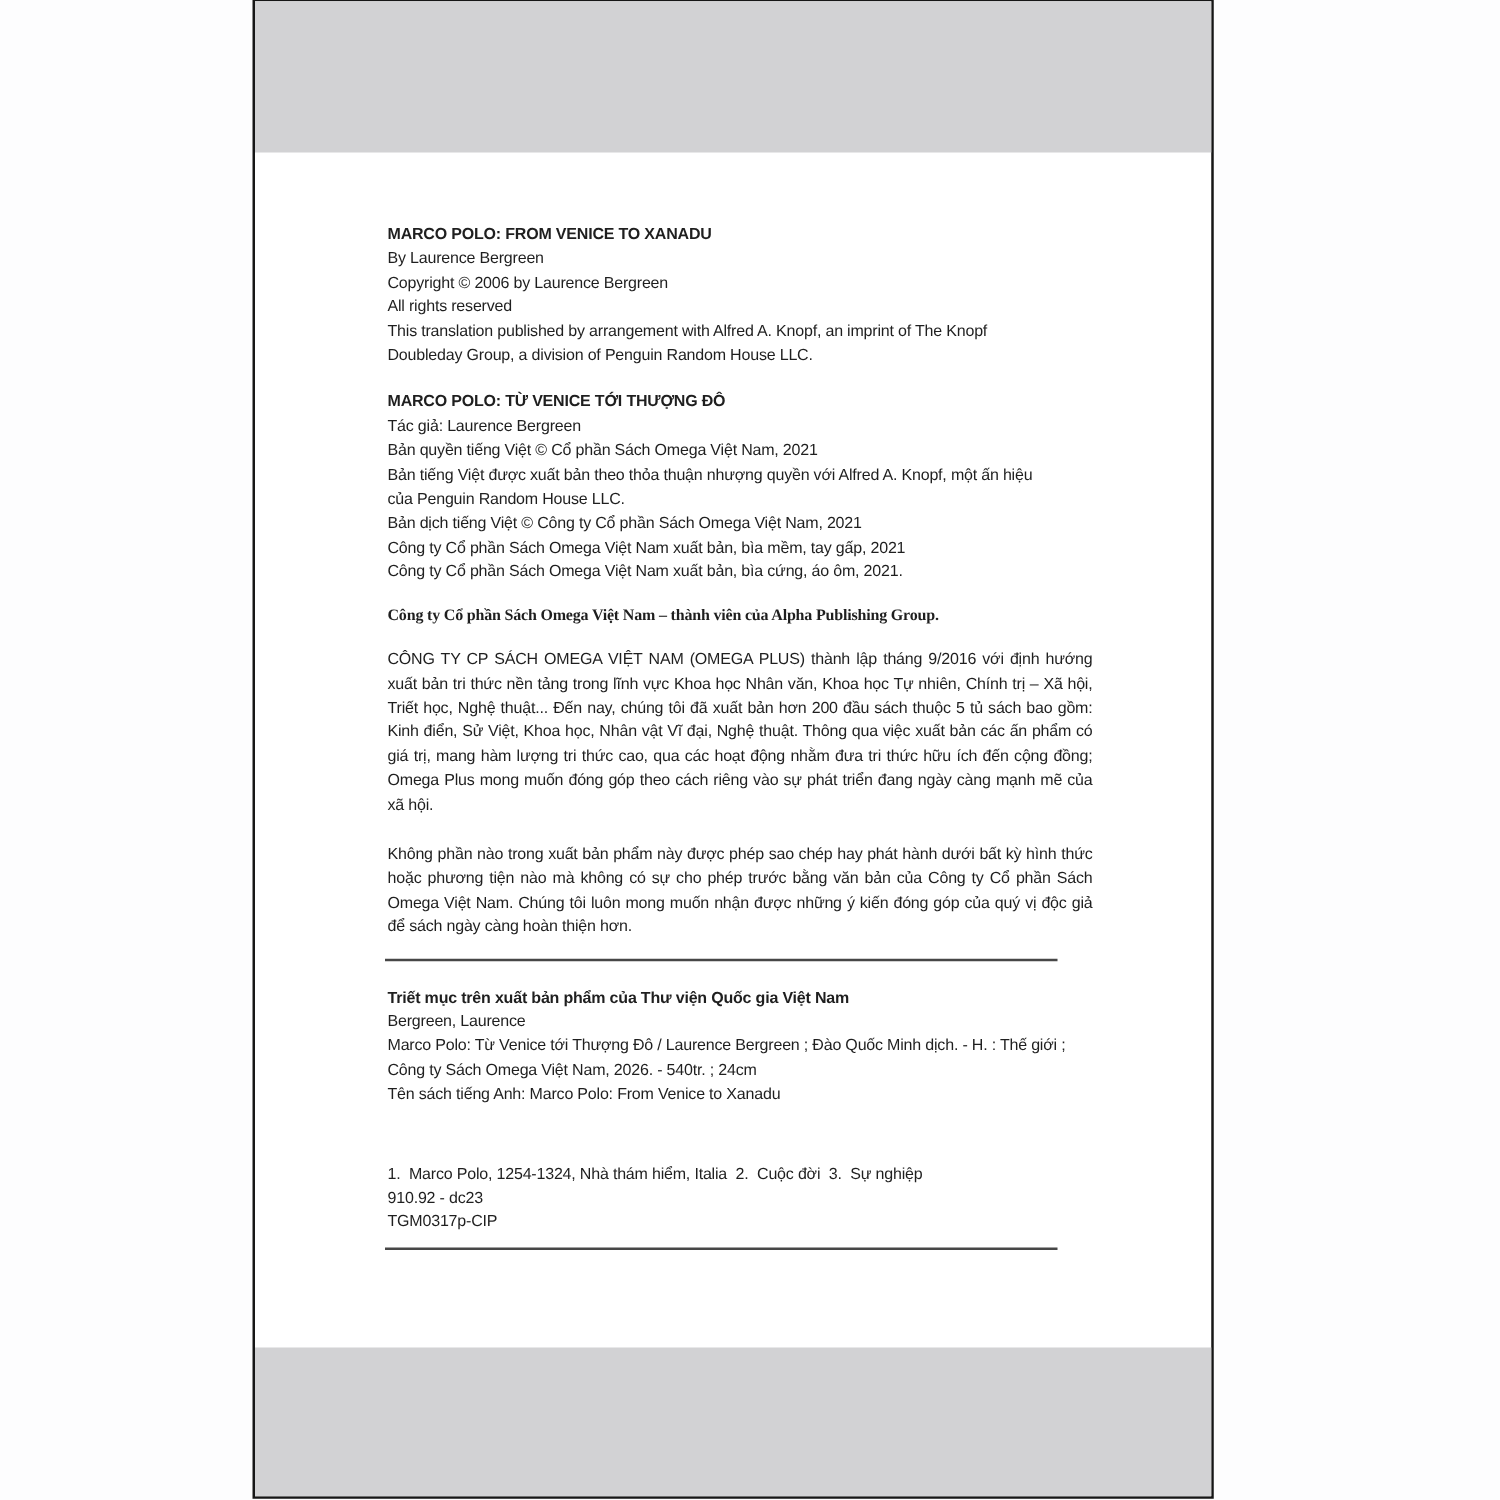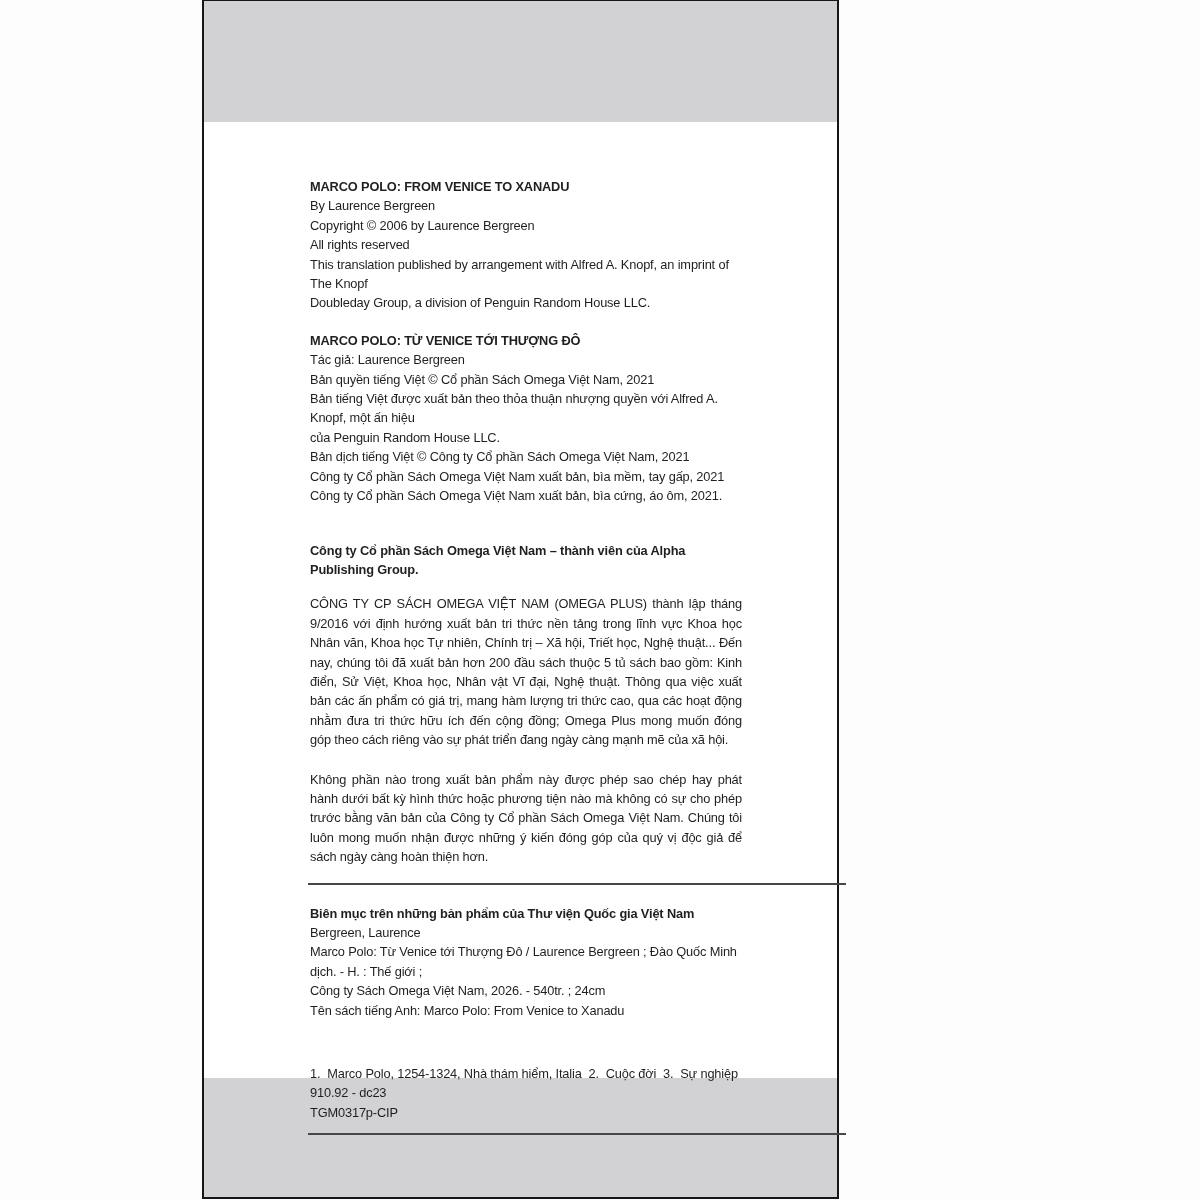--- a/index.html
+++ b/index.html
@@ -4,21 +4,21 @@
 <style>
   html,body{margin:0;padding:0;}
   body{
     width:1200px;height:1200px;position:relative;
     background:#fdfdfe;
     font-family:"Liberation Sans","DejaVu Sans",sans-serif;
     color:#1f1f1f;
   }
   .page{
     position:absolute;left:202px;top:0;
-    width:637px;height:1199px;
+    width:769px;height:1199px;
     box-sizing:border-box;
     background:#ffffff;
     border:2px solid #161616;
     border-top-width:1px;
   }
   .band{
     position:absolute;left:0;right:0;
     background:#d2d2d4;
   }
   .band-top{top:0;height:121px;}
@@ -29,22 +29,22 @@
     padding:55px 95px 0 106px;
     font-size:12.8px;
     line-height:19.4px;
     letter-spacing:-0.15px;
   }
   .lines{white-space:pre-wrap;}
   .b-title{font-weight:700;}
   .bold{font-weight:700;}
   .just{text-align:justify;}
   .blk-1{margin-bottom:18px;}
-  .blk-2{margin-bottom:35px;}
-  .blk-3{margin-bottom:15px;}
+  .blk-2{margin-bottom:16px;}
+  .blk-3{margin-bottom:15px;font-family:Liberation Serif, serif;}
   .blk-4{margin-bottom:20px;}
   .blk-5{margin-bottom:16px;}
   .rule{
     border:none;border-top:2px solid #474747;
     width:538px;margin:0 0 19px -2px;
   }
   .rule-2{margin-bottom:24px;}
   .blk-6{margin-bottom:18px;}
   .blk-7{margin-bottom:11px;margin-top:44px;}
 </style>
@@ -80,21 +80,21 @@
 
     <div class="blk-3 bold">Công ty Cổ phần Sách Omega Việt Nam – thành viên của Alpha Publishing Group.</div>
 
     <div class="blk-4 just">CÔNG TY CP SÁCH OMEGA VIỆT NAM (OMEGA PLUS) thành lập tháng 9/2016 với định hướng xuất bản tri thức nền tảng trong lĩnh vực Khoa học Nhân văn, Khoa học Tự nhiên, Chính trị – Xã hội, Triết học, Nghệ thuật... Đến nay, chúng tôi đã xuất bản hơn 200 đầu sách thuộc 5 tủ sách bao gồm: Kinh điển, Sử Việt, Khoa học, Nhân vật Vĩ đại, Nghệ thuật. Thông qua việc xuất bản các ấn phẩm có giá trị, mang hàm lượng tri thức cao, qua các hoạt động nhằm đưa tri thức hữu ích đến cộng đồng; Omega Plus mong muốn đóng góp theo cách riêng vào sự phát triển đang ngày càng mạnh mẽ của xã hội.</div>
 
     <div class="blk-5 just">Không phần nào trong xuất bản phẩm này được phép sao chép hay phát hành dưới bất kỳ hình thức hoặc phương tiện nào mà không có sự cho phép trước bằng văn bản của Công ty Cổ phần Sách Omega Việt Nam. Chúng tôi luôn mong muốn nhận được những ý kiến đóng góp của quý vị độc giả để sách ngày càng hoàn thiện hơn.</div>
 
     <hr class="rule">
 
     <div class="blk-6">
-      <div class="b-title">Biên mục trên những bản phẩm của Thư viện Quốc gia Việt Nam</div>
+      <div class="b-title">Triết mục trên xuất bản phẩm của Thư viện Quốc gia Việt Nam</div>
       <div class="lines">Bergreen, Laurence
 Marco Polo: Từ Venice tới Thượng Đô / Laurence Bergreen ; Đào Quốc Minh dịch. - H. : Thế giới ;
 Công ty Sách Omega Việt Nam, 2026. - 540tr. ; 24cm
 Tên sách tiếng Anh: Marco Polo: From Venice to Xanadu</div>
     </div>
 
     <div class="blk-7 lines">1.  Marco Polo, 1254-1324, Nhà thám hiểm, Italia  2.  Cuộc đời  3.  Sự nghiệp
 910.92 - dc23
 TGM0317p-CIP</div>
 

